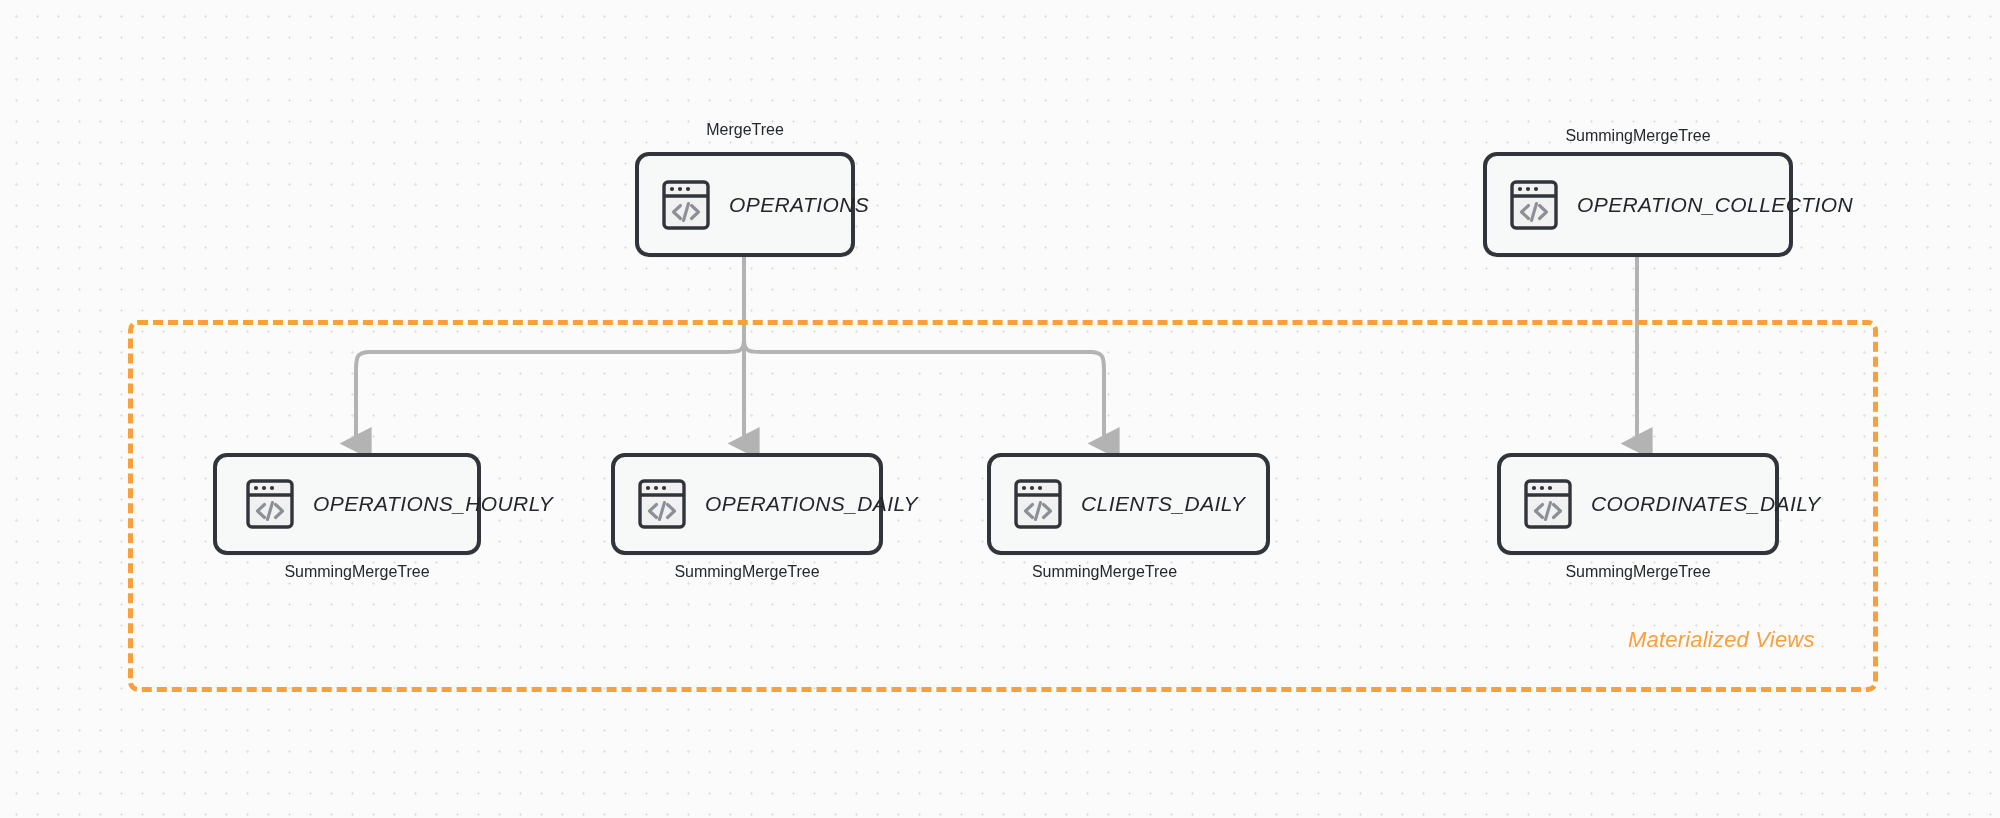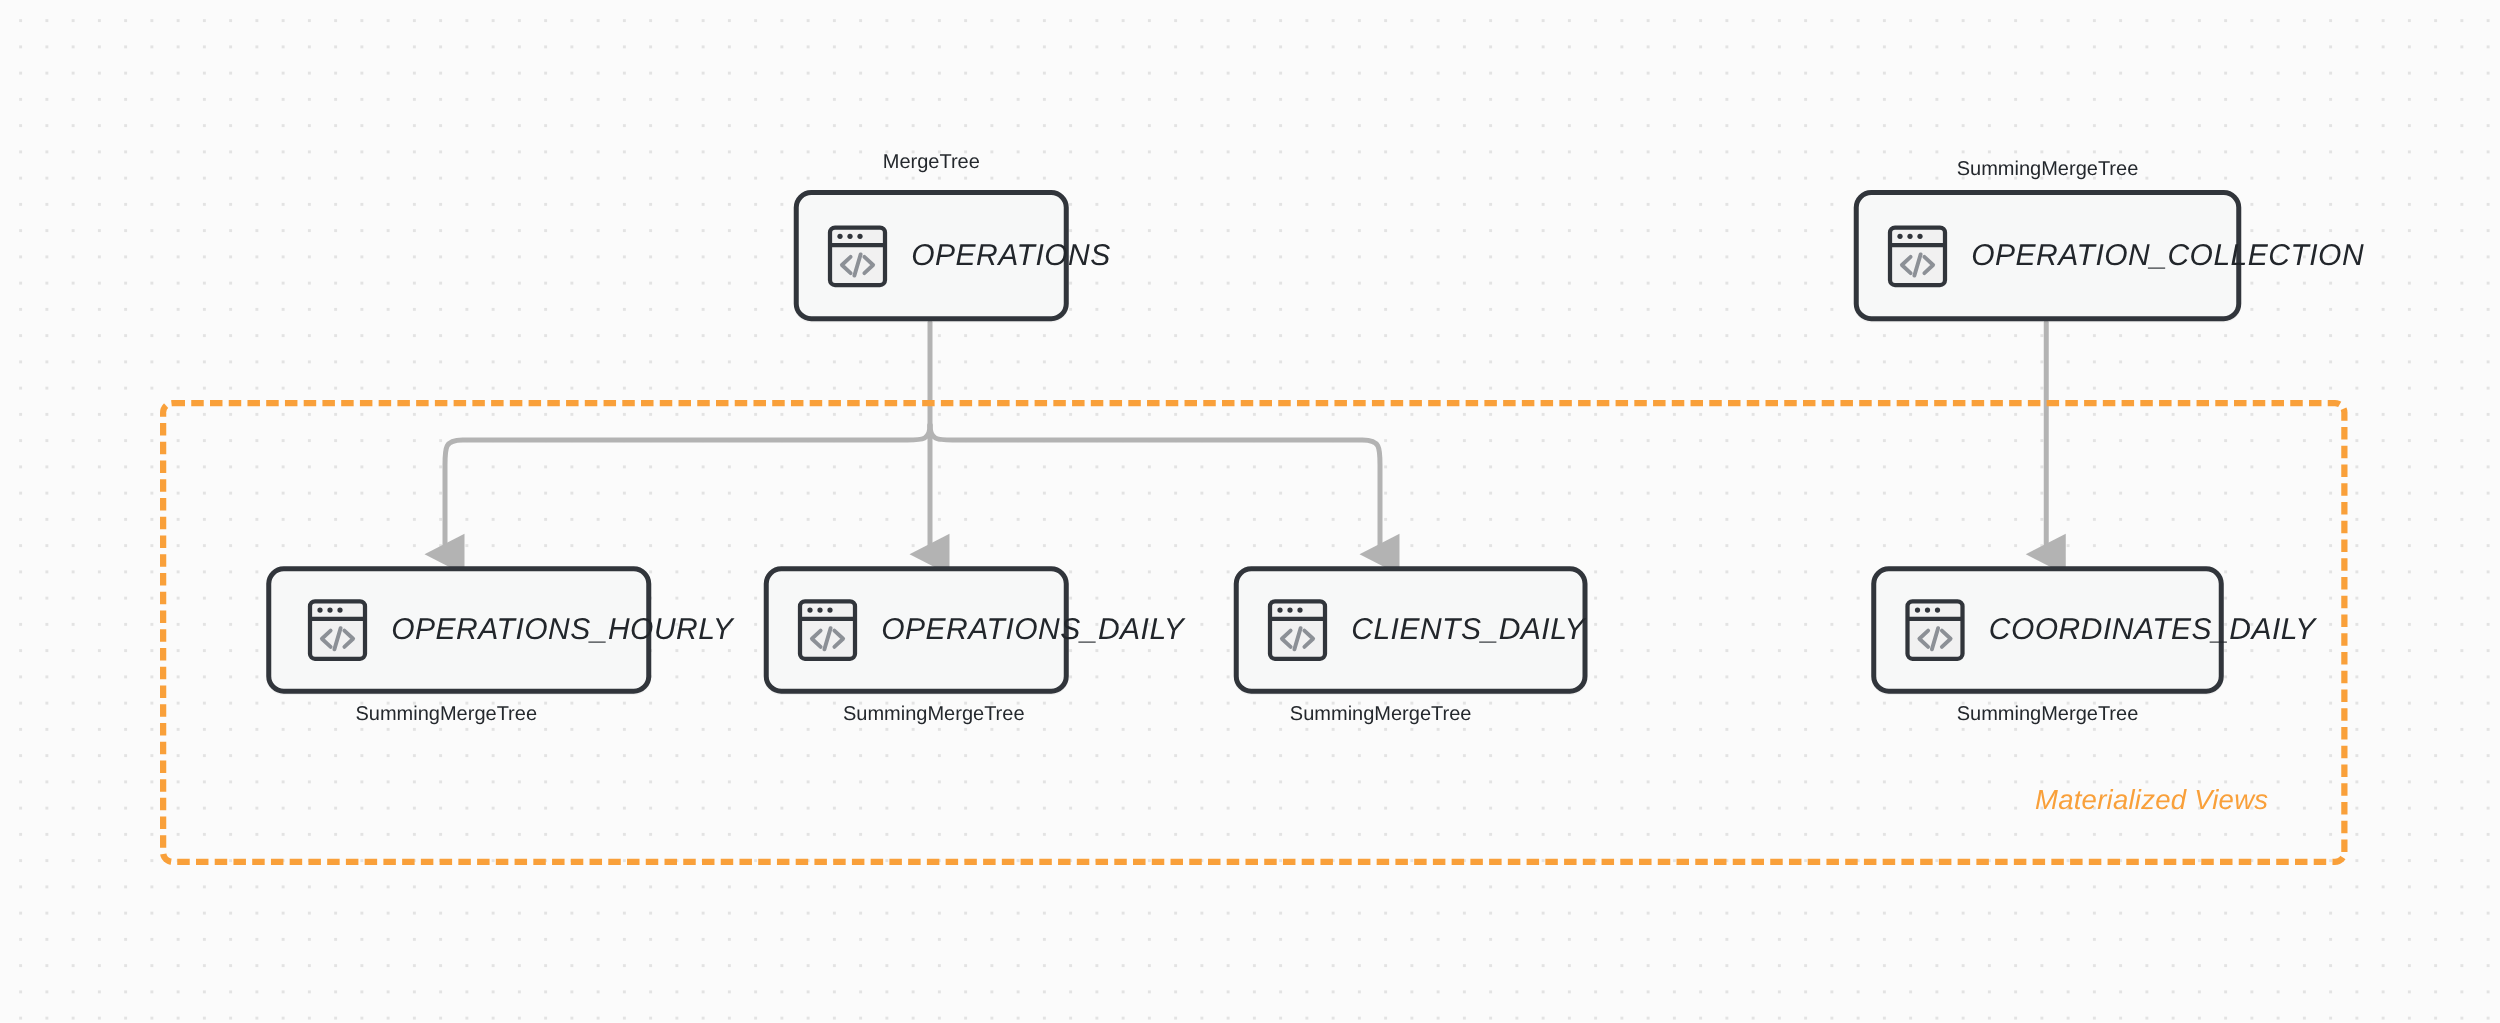--- a/index.html
+++ b/index.html
@@ -55,21 +55,21 @@
     padding: 0 22px;
     box-shadow: 0 1px 0 rgba(0,0,0,0.04);
   }
   .node-icon {
     flex: 0 0 auto;
     width: 50px;
     height: 52px;
     margin-right: 18px;
   }
   .node-title {
-    font-size: 24px;
+    font-size: 21px;
     font-style: italic;
     color: #22262b;
     letter-spacing: 0.4px;
     white-space: nowrap;
   }
 
   
   .engine-label {
     position: absolute;
     font-size: 16px;
@@ -139,38 +139,38 @@
         <circle cx="19" cy="10" r="2.1" fill="#31353b"></circle>
         <circle cx="27" cy="10" r="2.1" fill="#31353b"></circle>
         <path d="M19.5,26.5 L12.5,33 L19.5,39.5" fill="none" stroke="#8c9096" stroke-width="3.1" stroke-linecap="round" stroke-linejoin="round"></path>
         <path d="M30.5,26.5 L37.5,33 L30.5,39.5" fill="none" stroke="#8c9096" stroke-width="3.1" stroke-linecap="round" stroke-linejoin="round"></path>
         <line x1="27.5" y1="24.5" x2="22.5" y2="41.5" stroke="#8c9096" stroke-width="3.1" stroke-linecap="round"></line>
       </svg>
     </span>
     <span class="node-title">OPERATION_COLLECTION</span>
   </div>
 
-  <div class="node" style="left:213px; top:453px; width:308px; height:102px;padding-left:28px;">
+  <div class="node" style="left:213px; top:453px; width:268px; height:102px;padding-left:28px;">
     <span class="node-icon">
       <svg viewBox="0 0 50 52" width="50" height="52">
         <rect x="3" y="3" width="44" height="46" rx="4" ry="4" fill="#f1f1f1" stroke="#31353b" stroke-width="3.4"></rect>
         <line x1="3" y1="17" x2="47" y2="17" stroke="#31353b" stroke-width="3.4"></line>
         <circle cx="11" cy="10" r="2.1" fill="#31353b"></circle>
         <circle cx="19" cy="10" r="2.1" fill="#31353b"></circle>
         <circle cx="27" cy="10" r="2.1" fill="#31353b"></circle>
         <path d="M19.5,26.5 L12.5,33 L19.5,39.5" fill="none" stroke="#8c9096" stroke-width="3.1" stroke-linecap="round" stroke-linejoin="round"></path>
         <path d="M30.5,26.5 L37.5,33 L30.5,39.5" fill="none" stroke="#8c9096" stroke-width="3.1" stroke-linecap="round" stroke-linejoin="round"></path>
         <line x1="27.5" y1="24.5" x2="22.5" y2="41.5" stroke="#8c9096" stroke-width="3.1" stroke-linecap="round"></line>
       </svg>
     </span>
     <span class="node-title">OPERATIONS_HOURLY</span>
   </div>
   <div class="engine-label" style="left:213px; top:563px; width:288px;">SummingMergeTree</div>
 
-  <div class="node" style="left:611px; top:453px; width:244px; height:102px;">
+  <div class="node" style="left:611px; top:453px; width:272px; height:102px;">
     <span class="node-icon">
       <svg viewBox="0 0 50 52" width="50" height="52">
         <rect x="3" y="3" width="44" height="46" rx="4" ry="4" fill="#f1f1f1" stroke="#31353b" stroke-width="3.4"></rect>
         <line x1="3" y1="17" x2="47" y2="17" stroke="#31353b" stroke-width="3.4"></line>
         <circle cx="11" cy="10" r="2.1" fill="#31353b"></circle>
         <circle cx="19" cy="10" r="2.1" fill="#31353b"></circle>
         <circle cx="27" cy="10" r="2.1" fill="#31353b"></circle>
         <path d="M19.5,26.5 L12.5,33 L19.5,39.5" fill="none" stroke="#8c9096" stroke-width="3.1" stroke-linecap="round" stroke-linejoin="round"></path>
         <path d="M30.5,26.5 L37.5,33 L30.5,39.5" fill="none" stroke="#8c9096" stroke-width="3.1" stroke-linecap="round" stroke-linejoin="round"></path>
         <line x1="27.5" y1="24.5" x2="22.5" y2="41.5" stroke="#8c9096" stroke-width="3.1" stroke-linecap="round"></line>

